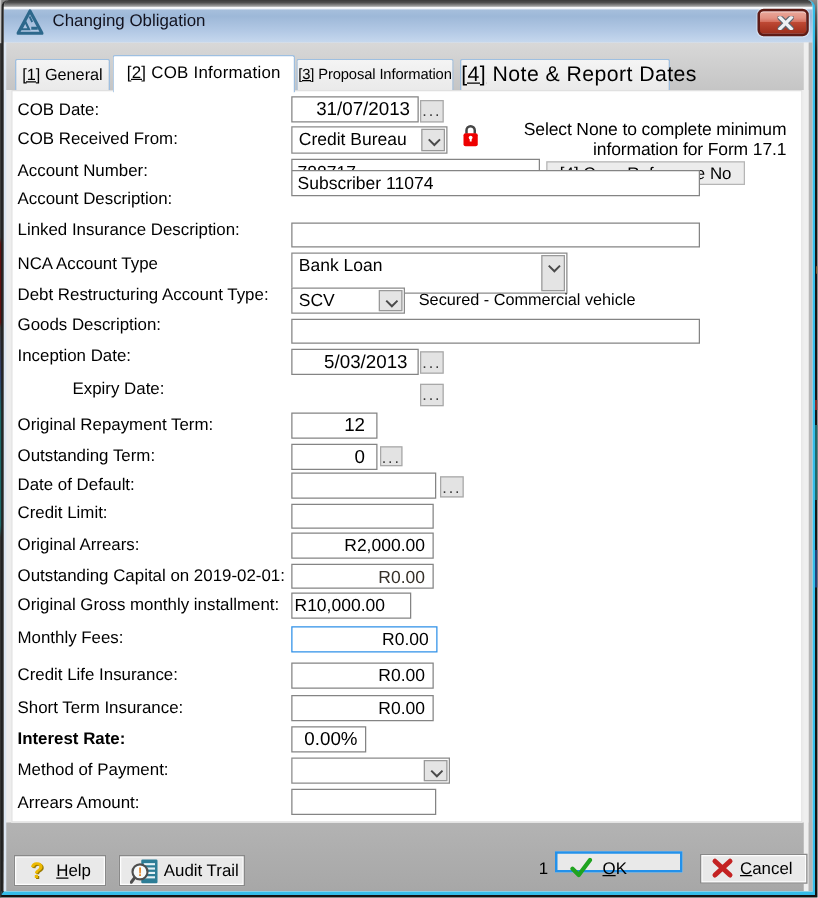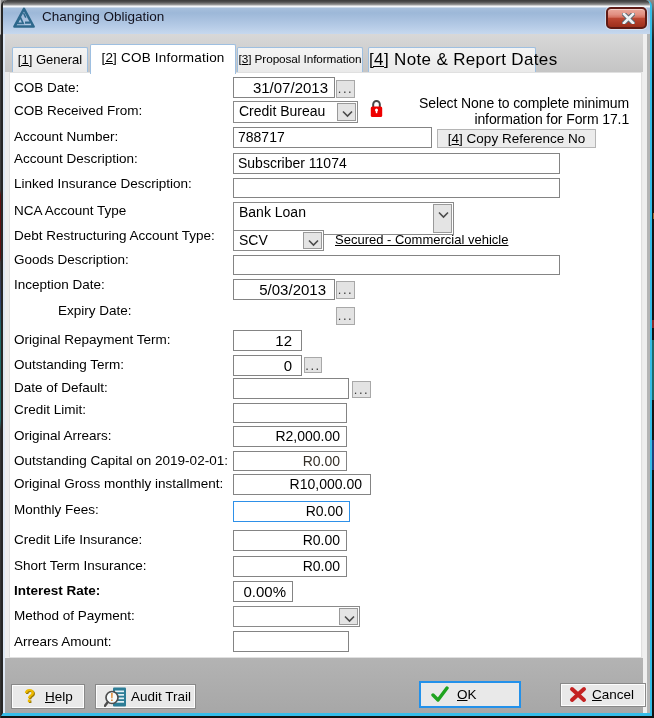--- a/index.html
+++ b/index.html
@@ -124,61 +124,61 @@
     <path d="M4.2 10 V7.2 a3.3 3.3 0 0 1 6.6 0 V10" fill="none" stroke="#454545" stroke-width="2"></path>
     <rect x="1.8" y="9.5" width="11.4" height="10.5" rx="1.6" fill="#ee0000"></rect>
     <circle cx="7.5" cy="13" r="1.5" fill="#fff"></circle>
     <rect x="6.8" y="13" width="1.5" height="3.2" fill="#fff"></rect>
   </svg></div>
   <div class="note" style="left:416px;top:95px;text-align:right;">Select None to complete minimum<br>information for Form 17.1</div>
 
   <div class="tf txt" style="left:230px;top:127px;width:199px;height:21px;">788717</div>
   <div class="bbtn" id="copybtn" style="left:434px;top:129px;width:159px;height:19px;line-height:17px;text-align:center;box-shadow:none;background:#ececec;border-color:#b5b5b5;">[<u>4</u>] Copy Reference No</div>
 
-  <div class="tf txt" style="left:230px;top:153px;width:327px;height:21px;">Subscriber 11074</div>
+  <div class="tf txt" style="left:230px;top:136px;width:327px;height:21px;">Subscriber 11074</div>
 
   <div class="tf txt" style="left:230px;top:178px;width:327px;height:20px;"></div>
 
   <div class="combo" style="left:230px;top:202px;width:221px;height:33px;">Bank Loan
     <span class="arr">
         <svg width="11" height="8" viewBox="0 0 11 8">
           <path d="M1 1.5 L5.5 6 L10 1.5" fill="none" stroke="#4a4a4a" stroke-width="1.6"></path>
         </svg>
       </span>
   </div>
 
   <div class="combo" style="left:230px;top:230px;width:91px;height:21px;">SCV
     <span class="arr">
         <svg width="11" height="8" viewBox="0 0 11 8">
           <path d="M1 1.5 L5.5 6 L10 1.5" fill="none" stroke="#4a4a4a" stroke-width="1.6"></path>
         </svg>
       </span>
   </div>
-  <div class="inline" style="left:332px;top:231px;font-size:13px;text-decoration:underline;">Secured - Commercial vehicle</div>
+  <div class="inline" style="left:332px;top:231px;font-size:13px;">Secured - Commercial vehicle</div>
 
   <div class="tf txt" style="left:230px;top:255px;width:327px;height:20px;"></div>
 
   <div class="tf num" style="left:230px;top:279px;width:102px;height:21px;padding-right:8px;">5/03/2013</div>
   <div class="btn3" style="left:333px;top:281px;width:19px;height:18px;"><i>...</i></div>
 
   <div class="btn3" style="left:333px;top:307px;width:19px;height:18px;"><i>...</i></div>
 
   <div class="tf num" style="left:230px;top:330px;width:69px;height:21px;padding-right:9px;">12</div>
 
   <div class="tf num" style="left:230px;top:355px;width:69px;height:21px;padding-right:9px;">0</div>
   <div class="btn3" style="left:301px;top:357px;width:18px;height:16px;"><i>...</i></div>
 
   <div class="tf" style="left:230px;top:378px;width:116px;height:21px;"></div>
   <div class="btn3" style="left:349px;top:381px;width:19px;height:17px;"><i>...</i></div>
 
   <div class="tf" style="left:230px;top:403px;width:114px;height:20px;"></div>
 
   <div class="tf mon" style="left:230px;top:426px;width:114px;height:21px;padding-right:6px;">R2,000.00</div>
   <div class="tf mon" style="left:230px;top:451px;width:114px;height:20px;padding-right:6px;color:#363029;">R0.00</div>
-  <div class="tf mon" style="left:230px;top:474px;width:138px;height:21px;padding-right:8px;">R10,000.00</div>
+  <div class="tf mon" style="left:230px;top:474px;width:96px;height:21px;padding-right:20px;">R10,000.00</div>
 
   <div class="tf mon" style="left:230px;top:501px;width:117px;height:21px;padding-right:6px;border:1px solid #2e90e8;">R0.00</div>
 
   <div class="tf mon" style="left:230px;top:530px;width:114px;height:21px;padding-right:6px;">R0.00</div>
   <div class="tf mon" style="left:230px;top:556px;width:114px;height:21px;padding-right:6px;">R0.00</div>
   <div class="tf num" style="left:230px;top:581px;width:60px;height:21px;padding-right:6px;">0.00%</div>
 
   <div class="combo" style="left:230px;top:606px;width:127px;height:21px;">
     <span class="arr">
         <svg width="11" height="8" viewBox="0 0 11 8">
@@ -200,21 +200,21 @@
       <rect x="11" y="7" width="9" height="1.7" fill="#e4f1f6"></rect>
       <rect x="11" y="10.5" width="9" height="1.7" fill="#e4f1f6"></rect>
       <rect x="11" y="14" width="9" height="1.7" fill="#e4f1f6"></rect>
       <circle cx="8" cy="10.5" r="6" fill="#f6fafb" stroke="#4e4e4e" stroke-width="1.7"></circle>
       <text x="8" y="14" font-family="Liberation Sans" font-size="10" font-weight="bold" fill="#e07f1f" text-anchor="middle">!</text>
       <path d="M3.6 15.3 L1 18.8" stroke="#4e4e4e" stroke-width="2.4" stroke-linecap="round"></path>
     </svg></span>
     <span style="position:absolute;left:35px;top:4px;">Audit Trail</span>
   </div>
   <div class="inline" style="left:428px;top:686px;font-size:13.5px;">1</div>
-  <div id="okring" style="position:absolute;left:416px;top:681px;width:102px;height:27px;box-sizing:border-box;border:2px solid #2391ea;background:#e9e9e9;z-index:2;">
+  <div id="okring" style="position:absolute;left:441px;top:681px;width:102px;height:17px;box-sizing:border-box;border:2px solid #2391ea;background:#e9e9e9;z-index:2;">
     <span style="position:absolute;left:10px;top:3px;"><svg width="18" height="17" viewBox="0 0 18 17">
       <path d="M2 9 L7 14 L16 2" fill="none" stroke="#1fa31f" stroke-width="3.4" stroke-linecap="round" stroke-linejoin="round"></path>
     </svg></span>
     <span style="position:absolute;left:36px;top:4px;"><u>O</u>K</span>
   </div>
   <div class="bbtn" id="cancelbtn" style="left:557px;top:683px;width:86px;height:24px;">
     <span style="position:absolute;left:8px;top:2px;"><svg width="18" height="17" viewBox="0 0 18 17">
       <path d="M3 3 L15 14 M15 3 L3 14" stroke="#c42222" stroke-width="4" stroke-linecap="round"></path>
     </svg></span>
     <span style="position:absolute;left:31px;top:3px;"><u>C</u>ancel</span>

